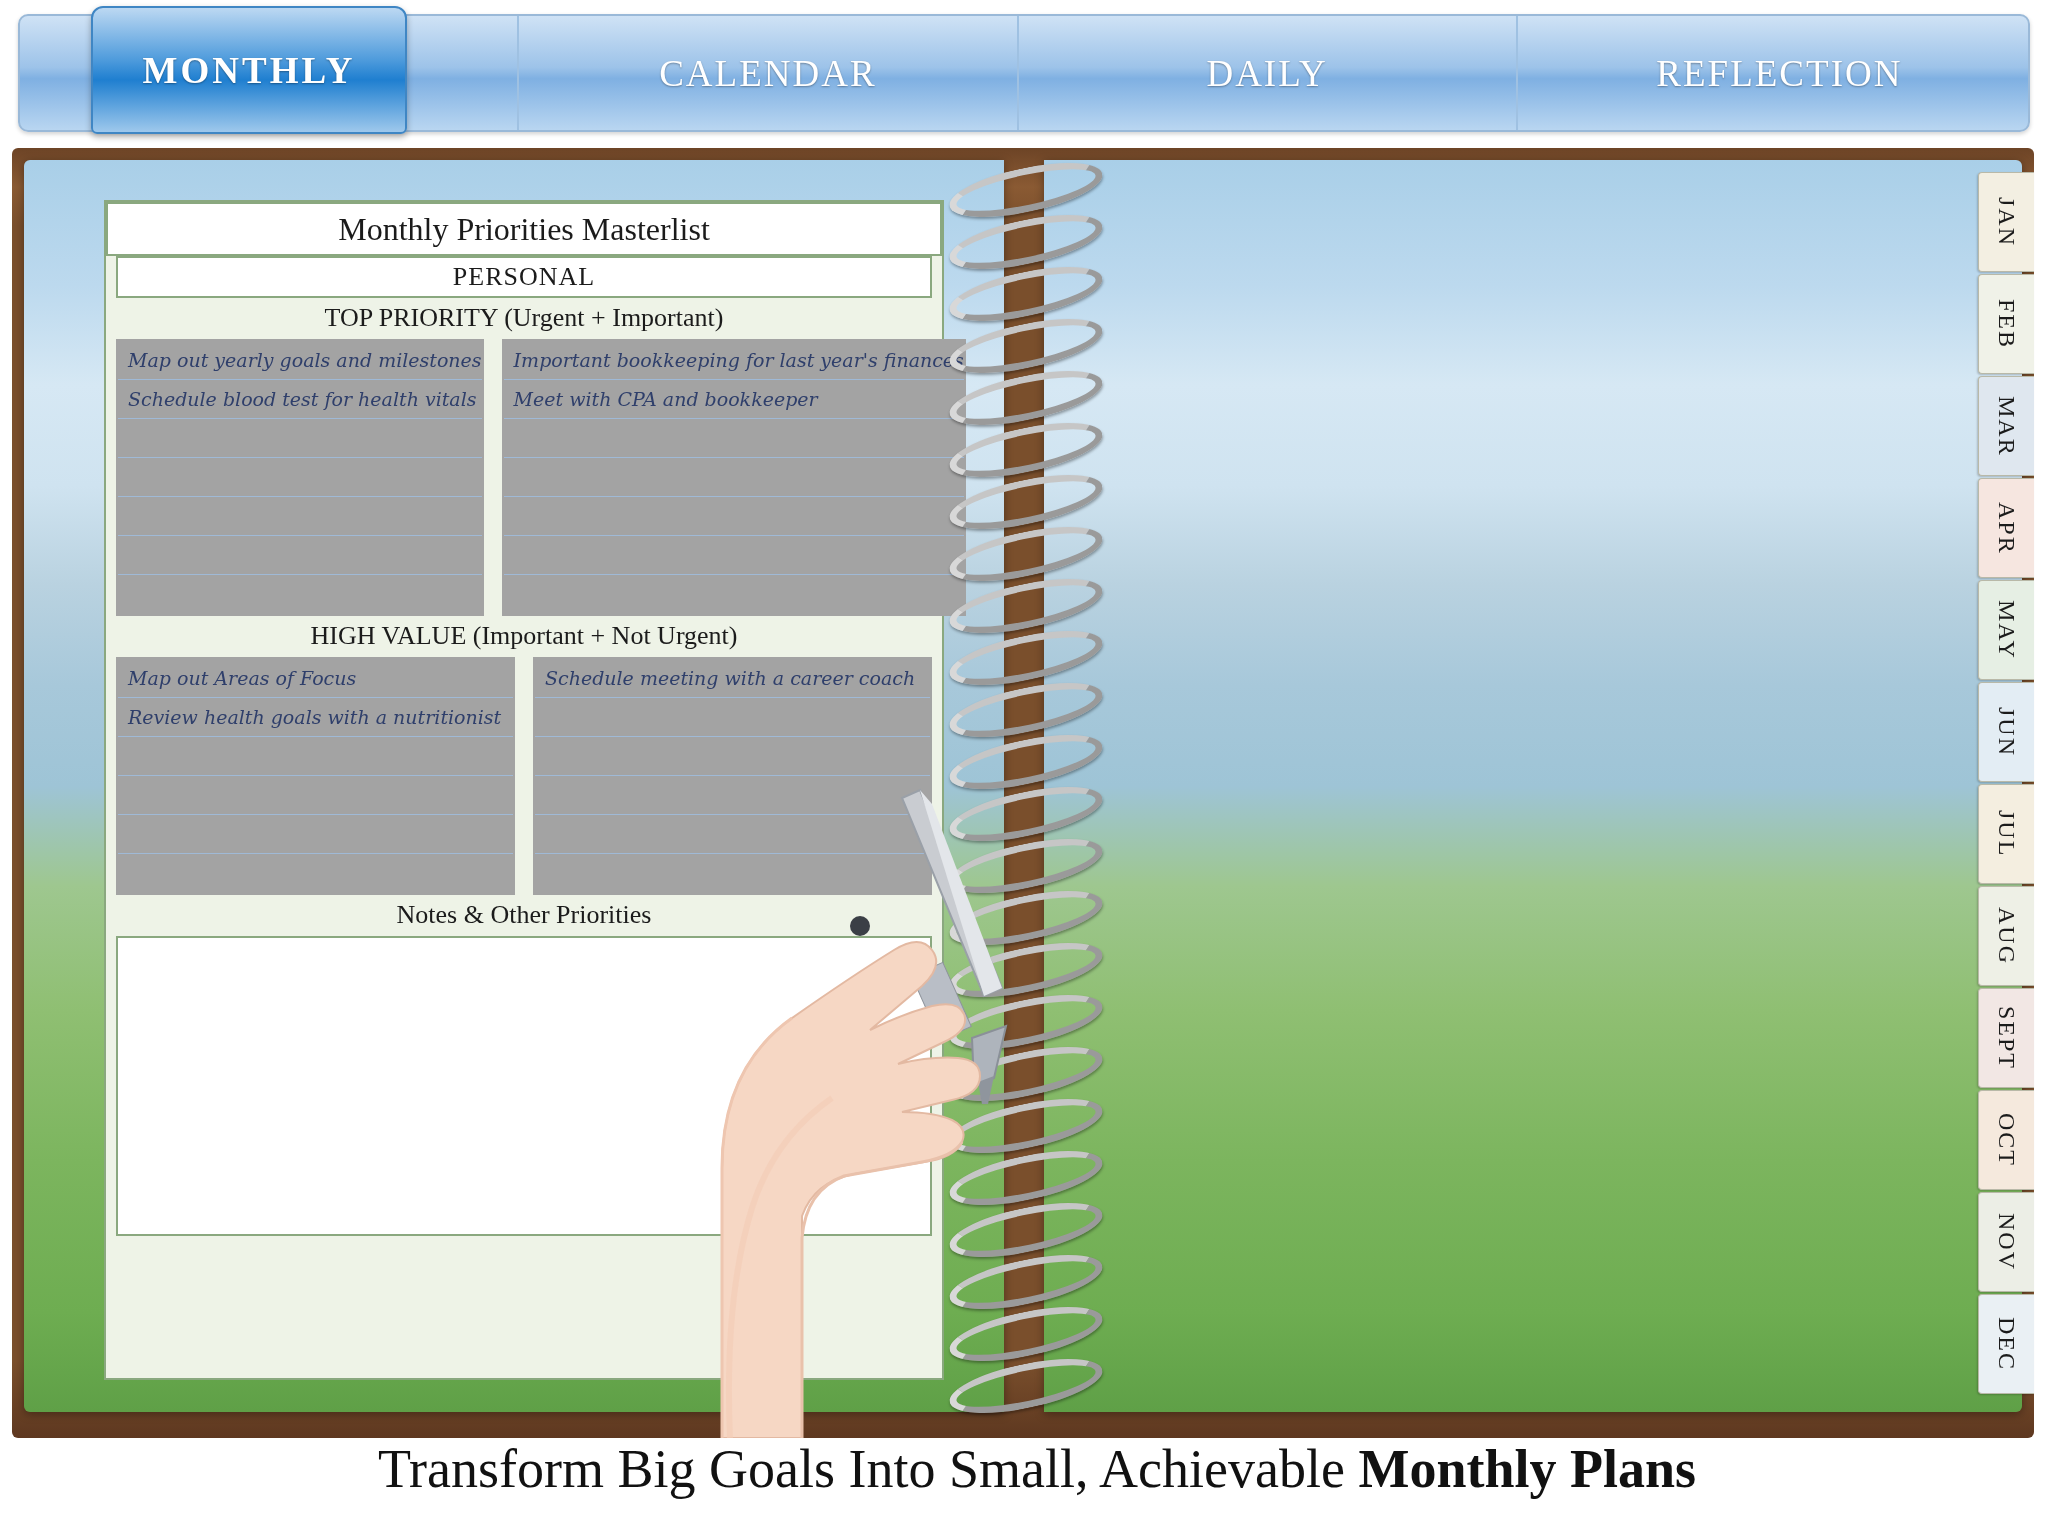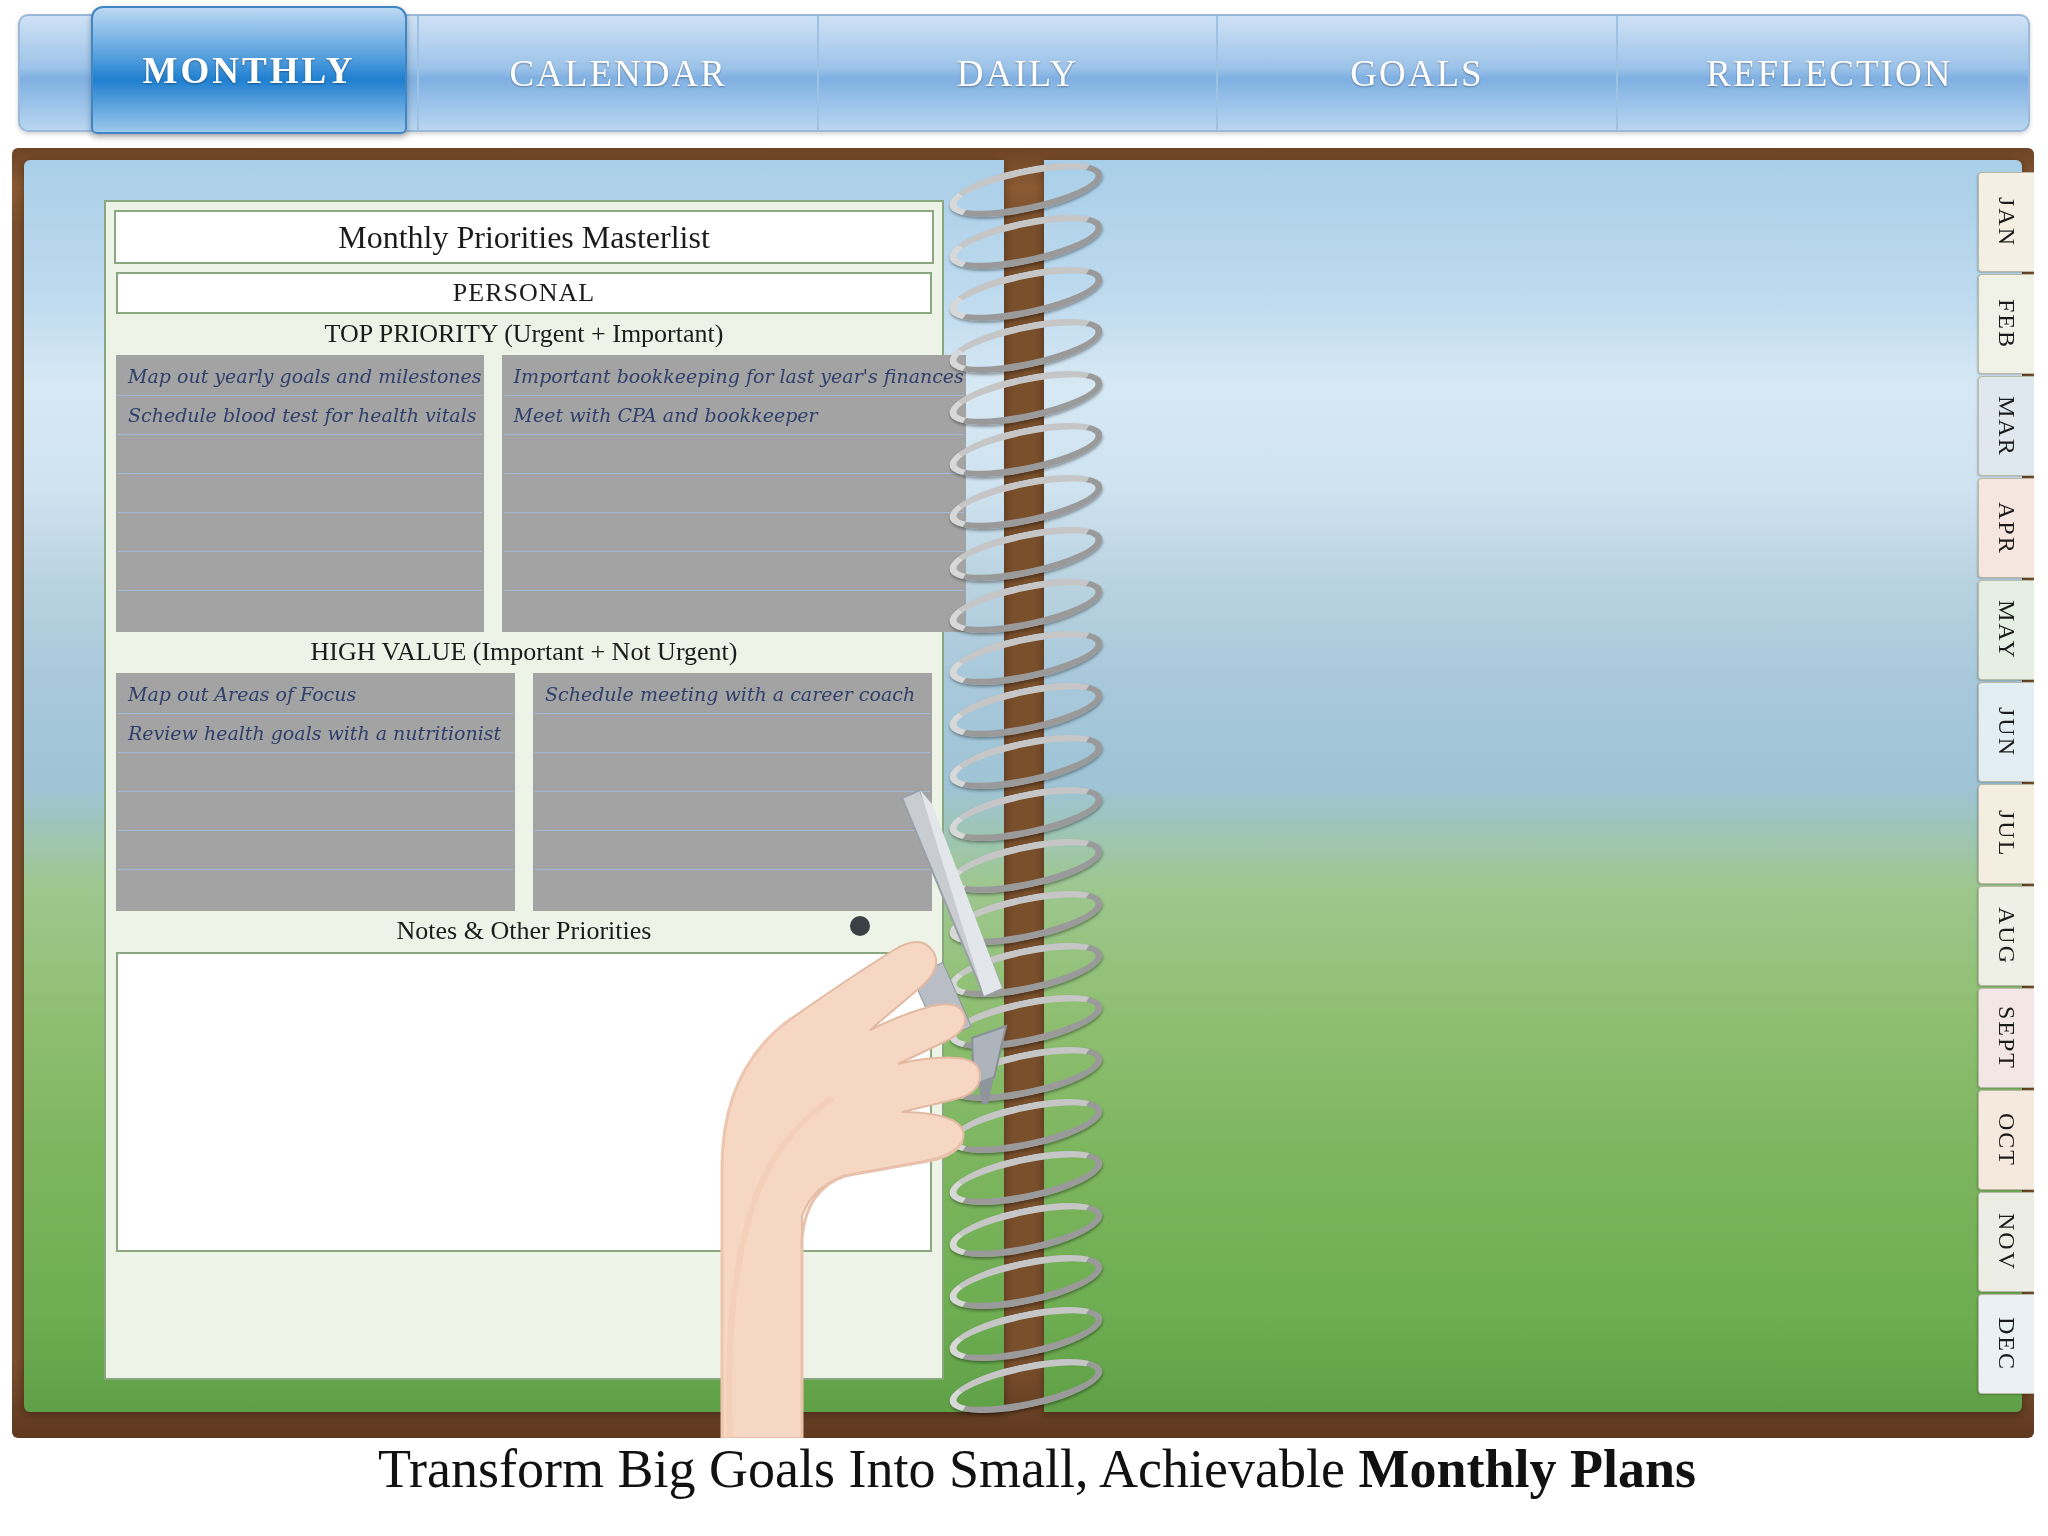--- a/index.html
+++ b/index.html
@@ -134,21 +134,20 @@
     background: #eef3e7;
     border: 2px solid #8aa87f;
     box-sizing: border-box;
     position: absolute;
   }
 
   .title-box {
     background: #ffffff;
     border: 2px solid #8aa87f;
     box-sizing: border-box;
-    margin: 8px;
     height: 54px;
     display: flex;
     align-items: center;
     justify-content: center;
     font-size: 32px;
     color: #1b1b1b;
   }
   .colhead {
     background: #ffffff;
     border: 2px solid #8aa87f;
@@ -254,21 +253,20 @@
   .caption b { font-weight: bold; }
 </style>
 </head>
 <body>
 
 <div class="tabbar">
   <div class="tabs-inner">
     <div class="tab"></div>
     <div class="tab">CALENDAR</div>
     <div class="tab">DAILY</div>
-    <div class="tab">GOALS</div>
     <div class="tab">REFLECTION</div>
   </div>
   <div class="tab active">MONTHLY</div>
 </div>
 
 <div class="book">
   <div class="book-bg"></div>
 
   <div class="page page-left">
     <div class="panel-left">

